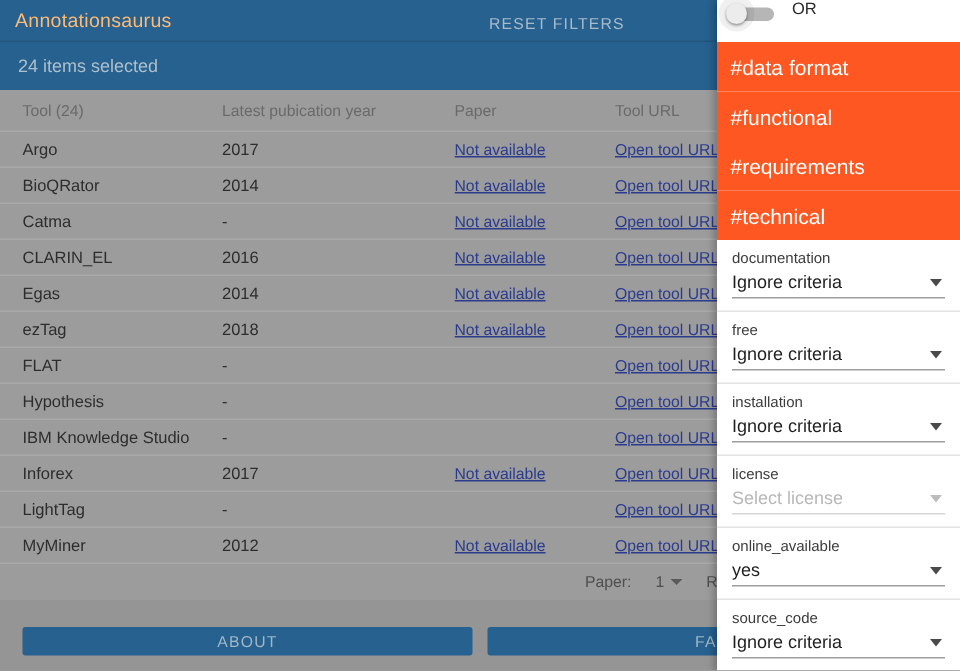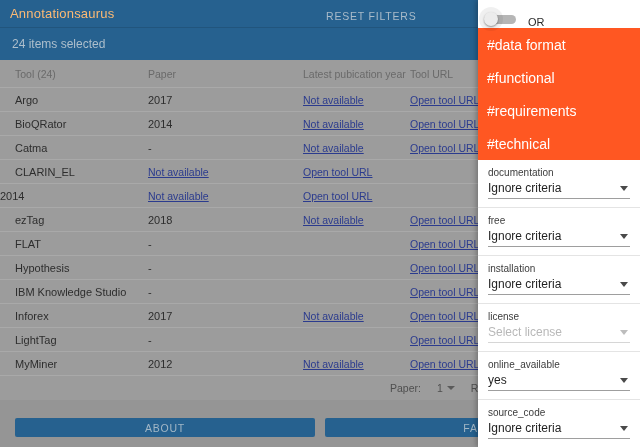--- a/index.html
+++ b/index.html
@@ -53,21 +53,21 @@
     font-family:"Liberation Sans", sans-serif;
   }
   .btn-about { left:15px; }
   .btn-faq { left:325px; }
 
   
   .sidenav {
     position:absolute; right:0; top:0; width:162px; height:447px; background:#ffffff;
     box-shadow:-2px 0 5px rgba(0,0,0,0.25); z-index:5;
   }
-  .or-row { height:28px; display:flex; align-items:flex-end; padding-left:8px; }
+  .or-row { height:28px; display:flex; align-items:flex-start; padding-left:8px; }
   .switch { position:relative; width:30px; height:18px; cursor:pointer; }
   .switch .track { position:absolute; left:2px; top:5px; width:28px; height:9px; border-radius:6px; background:#b6b6b6; }
   .switch .thumb {
     position:absolute; left:-2px; top:2px; width:14px; height:14px; border-radius:50%;
     background:#ececec; box-shadow:0 1px 2px rgba(0,0,0,0.4), 0 0 0 5px rgba(0,0,0,0.06);
   }
   .or-label { font-size:11px; color:#2b2b2b; margin-left:12px; }
 
   .tag-item {
     height:33px; background:#ff5722; color:#ffffff; font-size:14px;
@@ -102,22 +102,22 @@
     <button class="reset-btn">RESET FILTERS</button>
   </div>
 
   <div class="sel-toolbar">
     <span class="sel-text">24 items selected</span>
   </div>
 
   <div class="table-card">
     <div class="trow thead">
       <div class="cell first">Tool (24)</div>
+      <div class="cell">Latest pubication year</div>
       <div class="cell">Paper</div>
-      <div class="cell">Latest pubication year</div>
       <div class="cell">Tool URL</div>
     </div>
 
     <div class="trow tbody-row">
       <div class="cell first">Argo</div>
       <div class="cell">2017</div>
       <div class="cell"><a class="tlink">Not available</a></div>
       <div class="cell"><a class="tlink">Open tool URL</a></div>
     </div>
     <div class="trow tbody-row">
@@ -127,24 +127,26 @@
       <div class="cell"><a class="tlink">Open tool URL</a></div>
     </div>
     <div class="trow tbody-row">
       <div class="cell first">Catma</div>
       <div class="cell">-</div>
       <div class="cell"><a class="tlink">Not available</a></div>
       <div class="cell"><a class="tlink">Open tool URL</a></div>
     </div>
     <div class="trow tbody-row">
       <div class="cell first">CLARIN_EL</div>
-      <div class="cell"><a class="tlink">Not available</a></div>
-      <div class="cell"><a class="tlink">Open tool URL</a></div>
-    </div>
-    <div class="trow tbody-row">
+      <div class="cell">2016</div>
+      <div class="cell"><a class="tlink">Not available</a></div>
+      <div class="cell"><a class="tlink">Open tool URL</a></div>
+    </div>
+    <div class="trow tbody-row">
+      <div class="cell first">Egas</div>
       <div class="cell">2014</div>
       <div class="cell"><a class="tlink">Not available</a></div>
       <div class="cell"><a class="tlink">Open tool URL</a></div>
     </div>
     <div class="trow tbody-row">
       <div class="cell first">ezTag</div>
       <div class="cell">2018</div>
       <div class="cell"><a class="tlink">Not available</a></div>
       <div class="cell"><a class="tlink">Open tool URL</a></div>
     </div>

